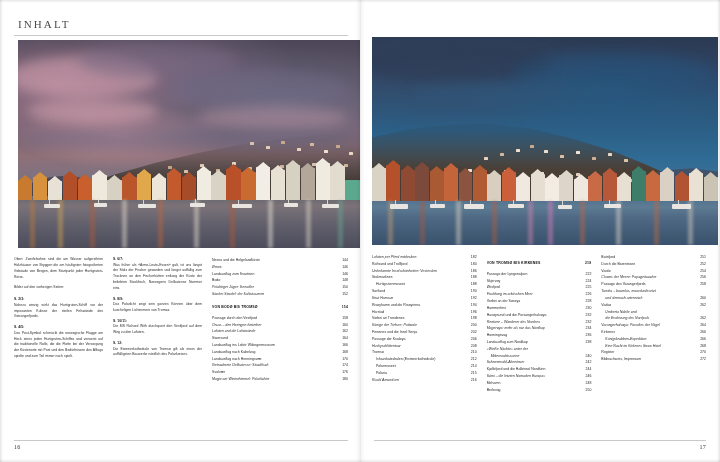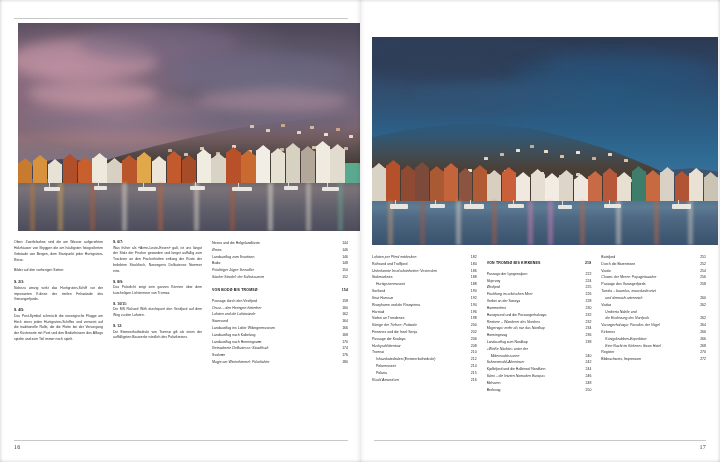--- a/index.html
+++ b/index.html
@@ -213,20 +213,21 @@
   }
   .folio-r { text-align:right; }
 </style>
 </head>
 <body>
 
 <div class="spread">
 
   <div class="page page-left">
 
+    <div class="header-title">INHALT</div>
     <div class="rule rule-header"></div>
 
     <div class="photo-wrap photo-left">
       <div class="sky"></div>
       <div class="cloud" style="left:-10px;top:16px;width:150px;height:42px;background:rgba(223,170,184,0.50);"></div>
       <div class="cloud" style="left:60px;top:4px;width:160px;height:34px;background:rgba(118,104,130,0.55);"></div>
       <div class="cloud" style="left:150px;top:30px;width:180px;height:38px;background:rgba(110,106,136,0.45);"></div>
       <div class="cloud" style="left:10px;top:58px;width:130px;height:26px;background:rgba(229,176,186,0.45);"></div>
       <div class="cloud" style="left:180px;top:66px;width:150px;height:24px;background:rgba(205,160,176,0.35);"></div>
       <div class="cloud" style="left:0px;top:88px;width:340px;height:22px;background:rgba(96,98,124,0.40);"></div>

